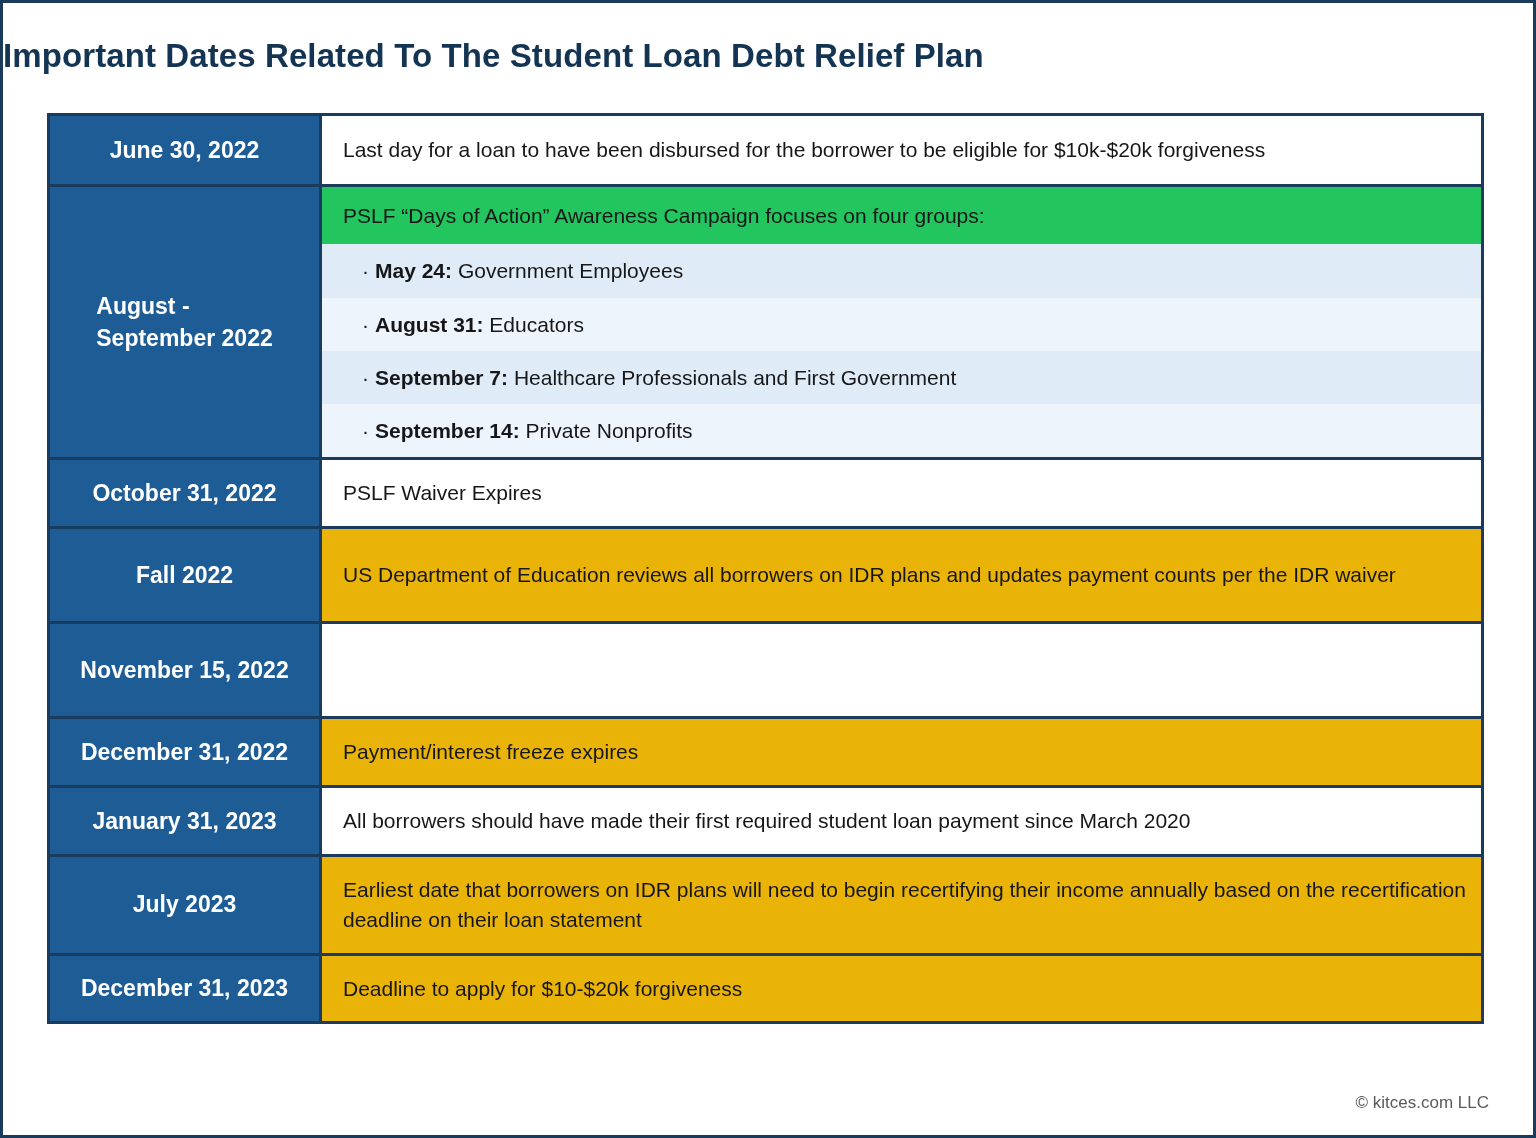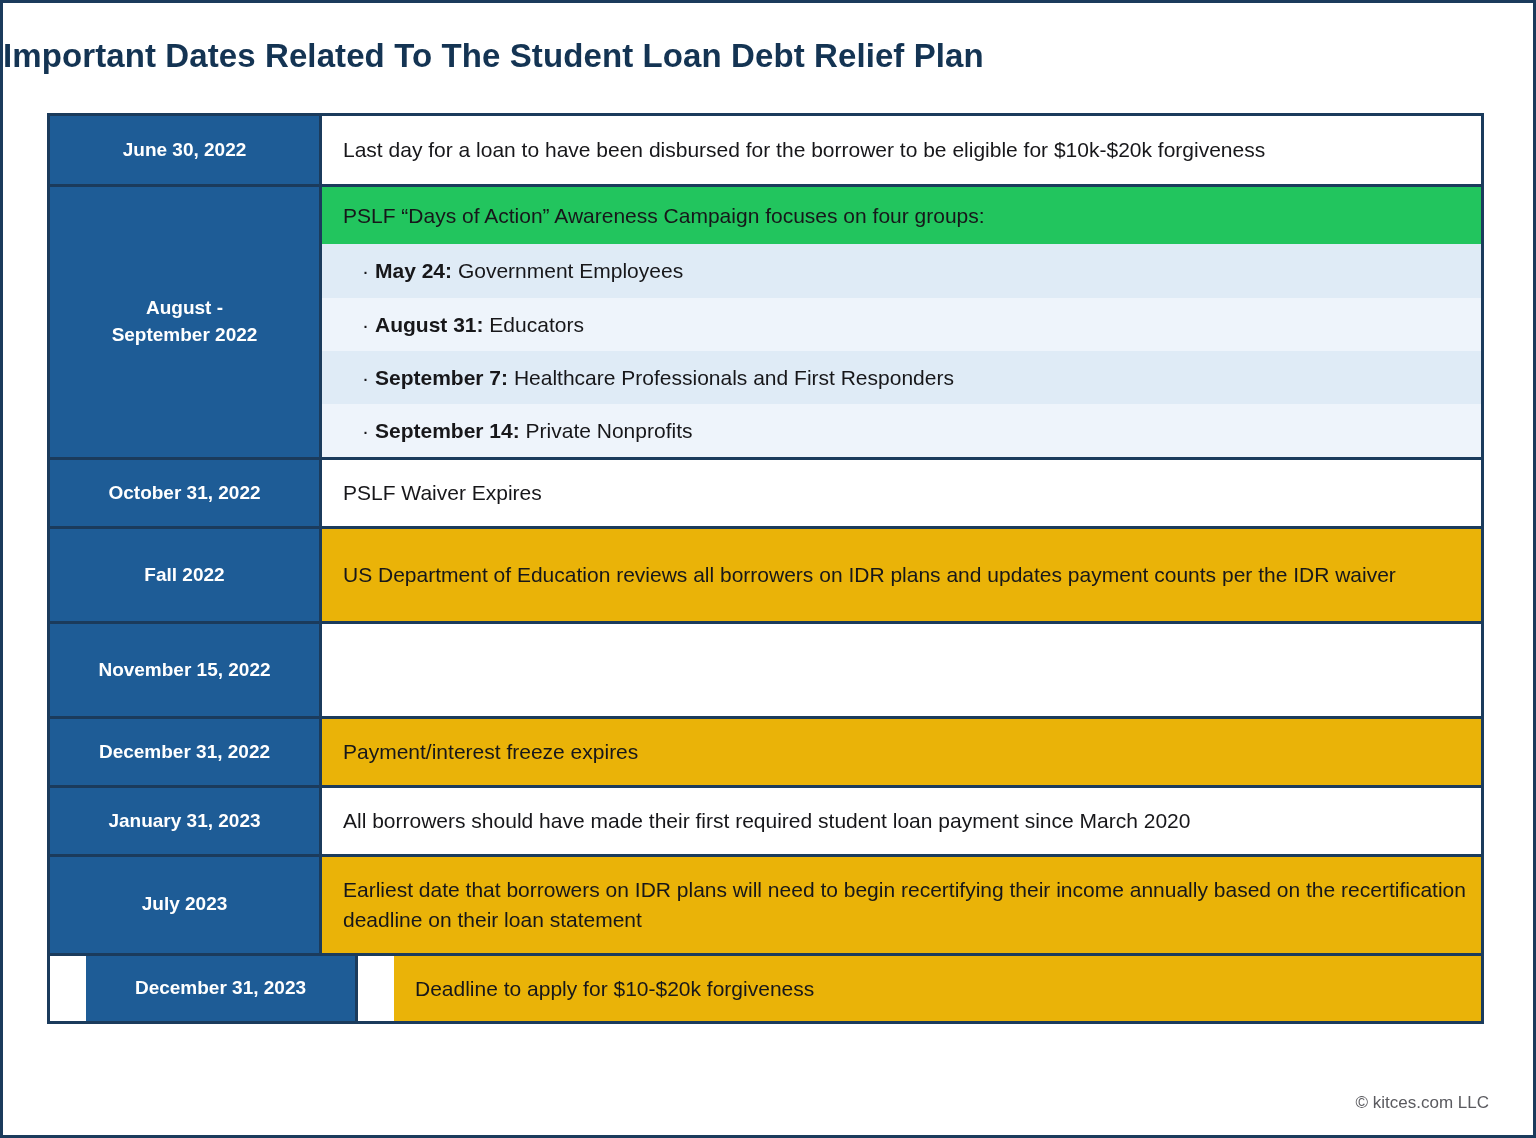--- a/index.html
+++ b/index.html
@@ -49,26 +49,25 @@
   }
   .row:last-child {
     border-bottom: none;
   }
   .date-cell {
     box-sizing: border-box;
     width: 272px;
     flex: 0 0 272px;
     background: #1e5c96;
     color: #ffffff;
-    font-size: 19px;
+    font-size: 23px;
     font-weight: bold;
     display: flex;
     align-items: center;
     justify-content: center;
-    text-align: center;
     line-height: 1.42;
     padding: 10px 8px;
     border-right: 3px solid #1b3b5c;
   }
   .content-cell {
     box-sizing: border-box;
     flex: 1 1 auto;
     padding: 0;
     display: flex;
     flex-direction: column;
@@ -86,21 +85,21 @@
   }
   
   .h-r1  { min-height: 68px; }
   .h-r3  { min-height: 64px; }
   .h-r4  { min-height: 92px; }
   .h-r5  { min-height: 92px; }
   .h-r6  { min-height: 64px; }
   .h-r7  { min-height: 64px; }
   .h-r8  { min-height: 92px; }
   .h-r9  { min-height: 64px; }
-  .h-r10 { min-height: 64px; margin-left: 36px; }
+  .h-r10 { min-height: 64px; }
 
   
   .campaign {
     display: flex;
     flex-direction: column;
     width: 100%;
   }
   .campaign-head {
     background: #22c55e;
     font-size: 21px;
@@ -158,21 +157,21 @@
       <div class="content-cell">
         <div class="campaign">
           <div class="campaign-head">PSLF “Days of Action” Awareness Campaign focuses on four groups:</div>
           <div class="campaign-item band-a">
             <span class="bullet">·</span><span class="lbl">May 24:</span> <span>Government Employees</span>
           </div>
           <div class="campaign-item band-b">
             <span class="bullet">·</span><span class="lbl">August 31:</span> <span>Educators</span>
           </div>
           <div class="campaign-item band-a">
-            <span class="bullet">·</span><span class="lbl">September 7:</span> <span>Healthcare Professionals and First Responders</span>
+            <span class="bullet">·</span><span class="lbl">September 7:</span> <span>Healthcare Professionals and First Government</span>
           </div>
           <div class="campaign-item band-b">
             <span class="bullet">·</span><span class="lbl">September 14:</span> <span>Private Nonprofits</span>
           </div>
         </div>
       </div>
     </div>
 
     <div class="row">
       <div class="date-cell h-r3">October 31, 2022</div>

